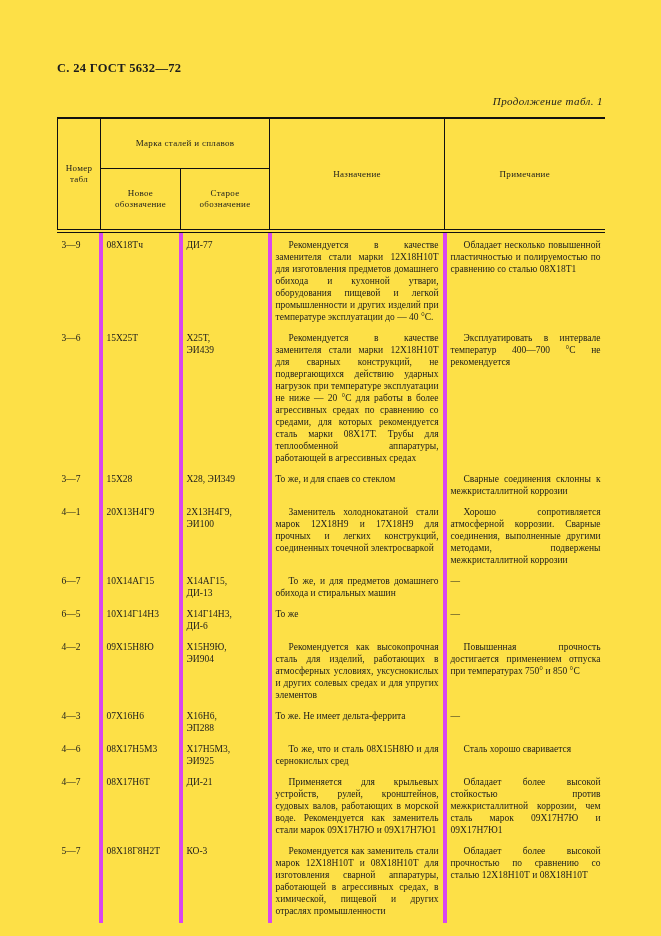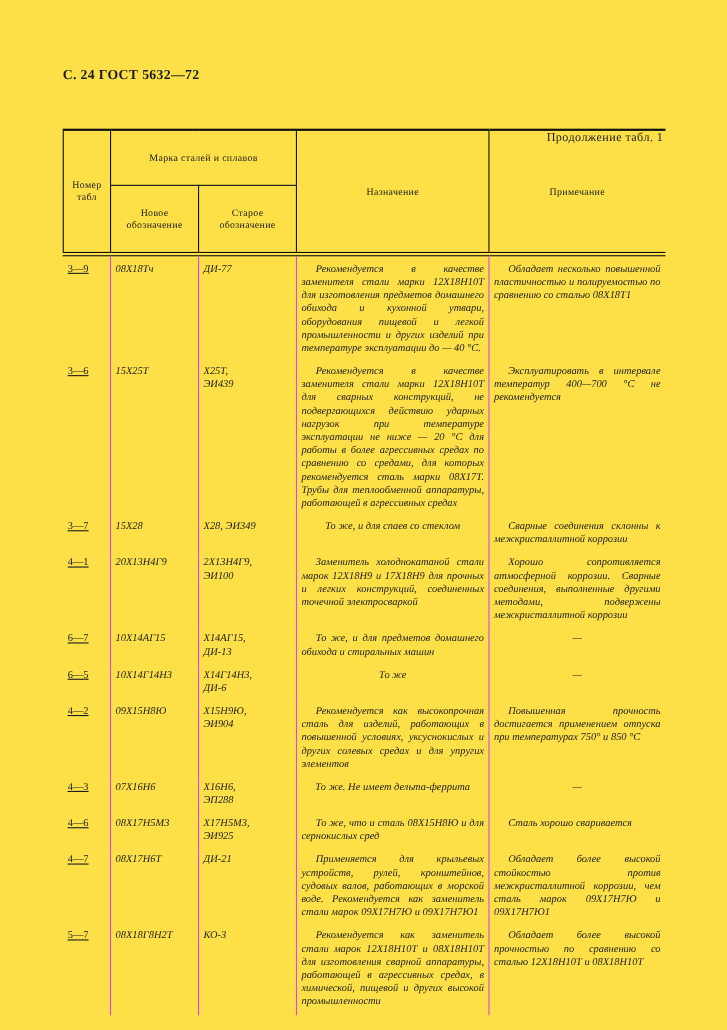--- a/index.html
+++ b/index.html
@@ -18,23 +18,23 @@
     left: 57px;
     top: 61px;
     font-weight: bold;
     font-size: 12.5px;
     letter-spacing: 0.3px;
   }
   .table-caption {
     position: absolute;
     right: 58px;
     top: 95px;
+    font-style: italic;
     font-size: 11px;
     letter-spacing: 0.4px;
-    margin-top: 24px;
   }
   table.gost {
     position: absolute;
     left: 57px;
     top: 117px;
     width: 547px;
     border-collapse: collapse;
     table-layout: fixed;
   }
   col.c-num { width: 43px; }
@@ -61,26 +61,26 @@
   th.th-old { border-left: 1px solid #111; }
   
   th.th-num, th.th-purpose, th.th-note, th.th-new, th.th-old { border-bottom: 4px double #111; }
 
   table.gost td {
     font-size: 9.5px;
     line-height: 12px;
     vertical-align: top;
     padding: 3px 4px 6px 4px;
   }
-  td.td-num { padding-left: 3px; text-decoration: underline; }
+  td.td-num { padding-left: 3px; }
   td.td-new, td.td-old { padding-top: 3px; }
   td.td-old { white-space: pre-line; }
-  td.td-new, td.td-old, td.td-purpose, td.td-note { border-left: 1px solid #d946ef; font-style: italic; }
+  td.td-new, td.td-old, td.td-purpose, td.td-note { border-left: 4px solid #d946ef; }
   .indent { text-align: justify; text-indent: 13px; }
-  .center { text-align: center; text-indent: 0; }
+  .center { text-align: left; text-indent: 0; }
   tbody tr:first-child td { padding-top: 6px; }
 
   .page-number {
     position: absolute;
     top: 846px;
     left: 57px;
     width: 547px;
     text-align: center;
     font-size: 10.5px;
   }
@@ -157,21 +157,21 @@
         <td class="td-old">Х14Г14Н3,
 ДИ-6</td>
         <td class="td-purpose center">То же</td>
         <td class="td-note center">—</td>
       </tr>
       <tr>
         <td class="td-num">4—2</td>
         <td class="td-new">09Х15Н8Ю</td>
         <td class="td-old">Х15Н9Ю,
 ЭИ904</td>
-        <td class="td-purpose indent">Рекомендуется как высокопрочная сталь для изделий, работающих в повышенной условиях, уксуснокислых и других солевых средах и для упругих элементов</td>
+        <td class="td-purpose indent">Рекомендуется как высокопрочная сталь для изделий, работающих в атмосферных условиях, уксуснокислых и других солевых средах и для упругих элементов</td>
         <td class="td-note indent">Повышенная прочность достигается применением отпуска при температурах 750° и 850 °С</td>
       </tr>
       <tr>
         <td class="td-num">4—3</td>
         <td class="td-new">07Х16Н6</td>
         <td class="td-old">Х16Н6,
 ЭП288</td>
         <td class="td-purpose center">То же. Не имеет дельта-феррита</td>
         <td class="td-note center">—</td>
       </tr>
@@ -187,19 +187,19 @@
         <td class="td-num">4—7</td>
         <td class="td-new">08Х17Н6Т</td>
         <td class="td-old">ДИ-21</td>
         <td class="td-purpose indent">Применяется для крыльевых устройств, рулей, кронштейнов, судовых валов, работающих в морской воде. Рекомендуется как заменитель стали марок 09Х17Н7Ю и 09Х17Н7Ю1</td>
         <td class="td-note indent">Обладает более высокой стойкостью против межкристаллитной коррозии, чем сталь марок 09Х17Н7Ю и 09Х17Н7Ю1</td>
       </tr>
       <tr>
         <td class="td-num">5—7</td>
         <td class="td-new">08Х18Г8Н2Т</td>
         <td class="td-old">КО-3</td>
-        <td class="td-purpose indent">Рекомендуется как заменитель стали марок 12Х18Н10Т и 08Х18Н10Т для изготовления сварной аппаратуры, работающей в агрессивных средах, в химической, пищевой и других высокой промышленности</td>
+        <td class="td-purpose indent">Рекомендуется как заменитель стали марок 12Х18Н10Т и 08Х18Н10Т для изготовления сварной аппаратуры, работающей в агрессивных средах, в химической, пищевой и других отраслях промышленности</td>
         <td class="td-note indent">Обладает более высокой прочностью по сравнению со сталью 12Х18Н10Т и 08Х18Н10Т</td>
       </tr>
     </tbody>
   </table>
 
 </div>
 
 </body></html>

